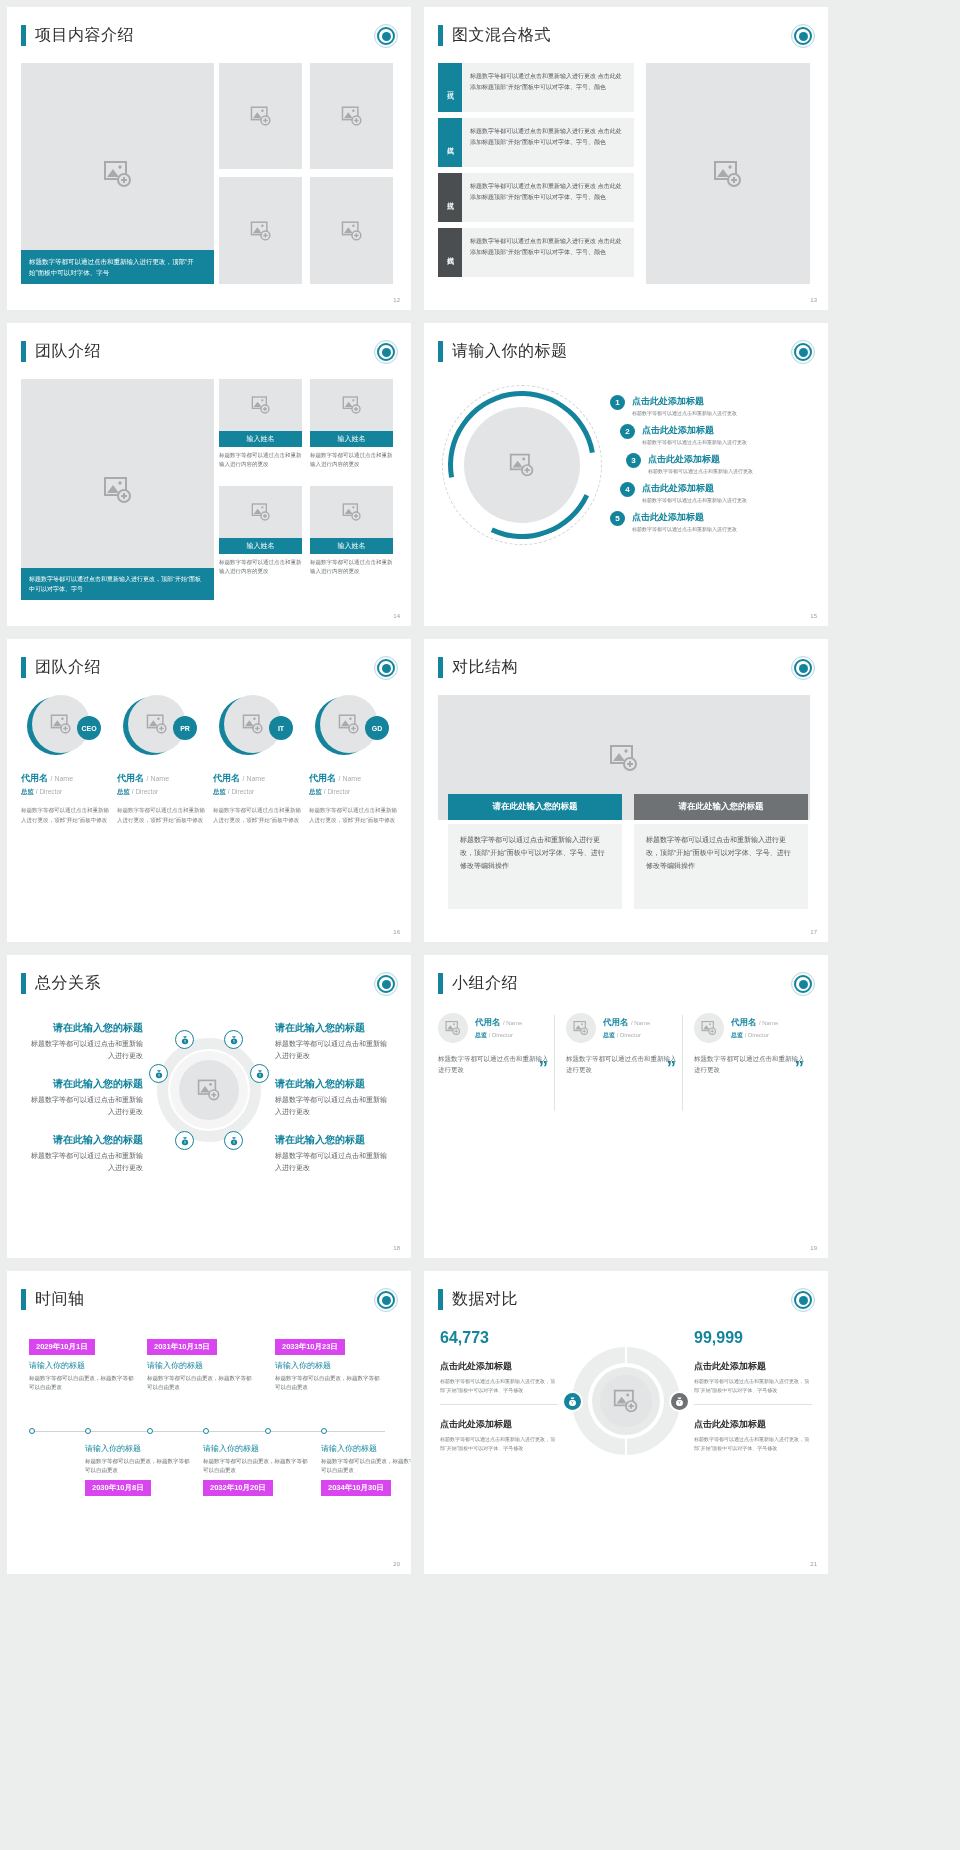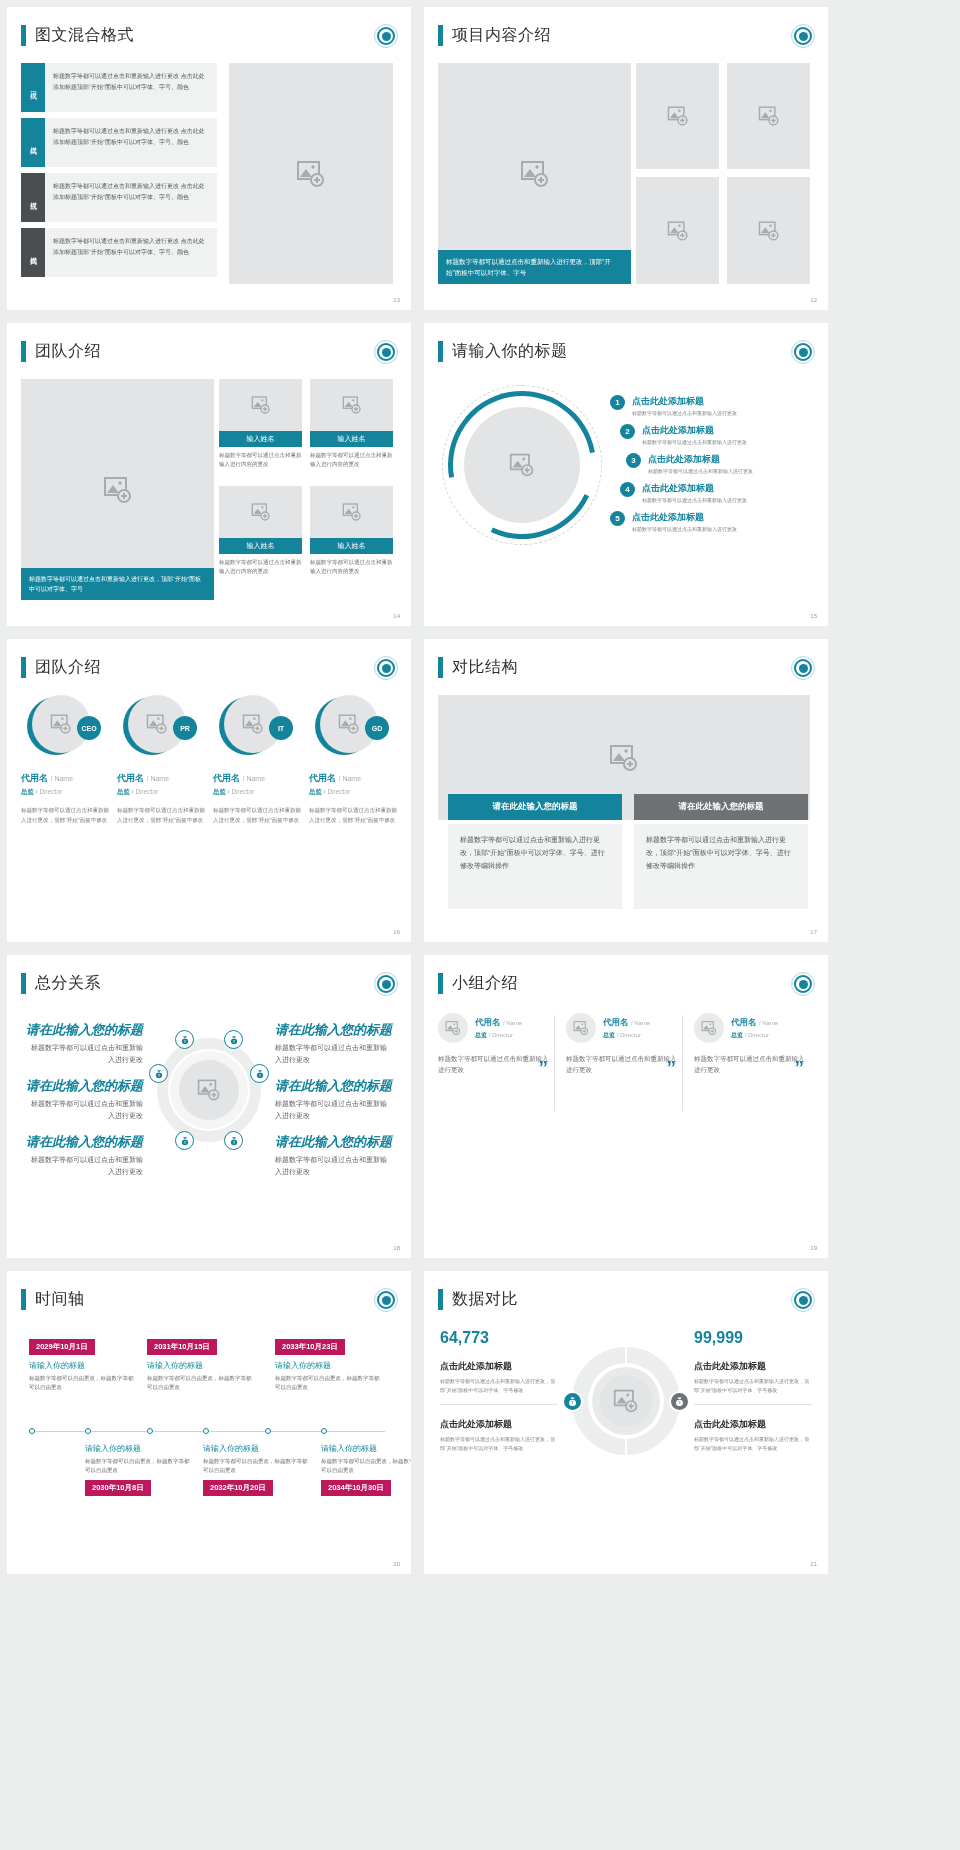--- a/index.html
+++ b/index.html
@@ -112,21 +112,21 @@
   .s17 .col { width:174px; background:#f1f2f2; font-size:7px; line-height:13px; color:#55595c; padding:9px 12px; height:85px; }
 
   
   .s18 .mid { position:absolute; left:150px; top:83px; width:104px; height:104px; }
   .s18 .outring { position:absolute; inset:0; border-radius:50%; background:#eceded; }
   .s18 .midring { position:absolute; inset:11px; border-radius:50%; background:#f5f5f5; border:2px solid #fff; }
   .s18 .core { position:absolute; inset:22px; border-radius:50%; background:#e3e4e5; }
   .s18 .pin { position:absolute; width:19px; height:19px; border-radius:50%; background:#fff; border:1px solid #13849c;
      display:flex;align-items:center;justify-content:center;}
   .s18 .blk { position:absolute; width:118px; }
-  .s18 .blk .h { font-size:13px; font-weight:bold; color:#13849c;font-style:italic; }
+  .s18 .blk .h { font-size:10px; font-weight:bold; color:#13849c; }
   .s18 .blk .p { font-size:7px; line-height:12px; color:#606467; margin-top:3px; }
   .s18 .L { text-align:right; } .s18 .R { text-align:left; }
   .s18 .b1 { left:18px; top:66px; } .s18 .b2 { left:18px; top:122px; }
   .s18 .b3 { left:18px; top:178px; }
   .s18 .b4 { left:268px; top:66px; } .s18 .b5 { left:268px; top:122px; }
   .s18 .b6 { left:268px; top:178px; }
 
   
   .s19 .grp { position:absolute; top:58px; width:116px; }
   .s19 .hrow { display:flex; align-items:center; }
@@ -139,21 +139,21 @@
   .s19 .gtxt { font-size:6.5px; line-height:11px; color:#6b7073; margin-top:10px; }
   .s19 .quote { position:absolute; right:6px; bottom:-2px; color:#13849c; font-size:19px; font-weight:bold; line-height:1; }
   .s19 .g1{left:14px}.s19 .g2{left:142px}.s19 .g3{left:270px}
   .s19 .divv { position:absolute; top:60px; width:1px; height:96px; background:#e2e3e4; }
   .s19 .foot { position:absolute; left:14px; top:188px; width:372px; font-size:7.5px; line-height:15px; color:#55595c; }
 
   
   .s20 .axis { position:absolute; left:22px; top:160px; width:356px; height:1px; background:#cfd3d5; }
   .s20 .node { position:absolute; top:157px; width:6px; height:6px; border-radius:50%; border:1px solid #13849c; background:#fff; }
   .s20 .tcard { position:absolute; width:105px; }
-  .s20 .tdate { background:#be185d; color:#fff; font-size:7.5px; font-weight:bold; padding:3px 7px; display:inline-block; }
+  .s20 .tdate { background:#d946ef; color:#fff; font-size:7.5px; font-weight:bold; padding:3px 7px; display:inline-block; }
   .s20 .th { font-size:8px; font-weight:normal; color:#13849c; margin-top:5px; }
   .s20 .tp { font-size:5.5px; line-height:9px; color:#6b7073; margin-top:3px; }
   .s20 .up1{left:22px; top:64px;} .s20 .up2{left:140px; top:64px;} .s20 .up3{left:268px; top:64px;}
   .s20 .dn1{left:78px; top:172px;} .s20 .dn2{left:196px; top:172px;} .s20 .dn3{left:314px; top:172px;}
 
   
   .s21 .num { font-size:16px; font-weight:bold; color:#13849c; }
   .s21 .side { position:absolute; top:58px; width:118px; }
   .s21 .sL { left:16px; } .s21 .sR { left:270px; }
   .s21 .hh { font-size:9px; font-weight:bold; color:#2d2f31; margin-top:13px; }
@@ -169,20 +169,90 @@
      display:flex;align-items:center;justify-content:center;}
   .s21 .knob { position:absolute; top:44px; width:21px; height:21px; border-radius:50%;
      border:2px solid #fff; display:flex;align-items:center;justify-content:center; }
   .s21 .kL { left:-10px; background:#13849c; } .s21 .kR { right:-10px; background:#6e7275; }
 </style>
 </head>
 <body>
 
 <div class="deck">
 
+  <div class="slide s12">
+    <div class="shead">
+      <div class="sbar"></div>
+      <div class="stitle">项目内容介绍</div>
+    </div>
+    <div class="logo">
+        <div class="ring">
+          <div class="dot"></div>
+        </div>
+      </div>
+
+    <div class="ph big">
+      <div class="phicon">
+        <svg class="imgico" width="30" height="30" viewBox="0 0 30 30">
+            <rect x="2" y="3" width="21" height="17" fill="none" stroke="#a7abae" stroke-width="2"></rect>
+            <circle cx="17" cy="8" r="1.7" fill="#a7abae"></circle>
+            <path d="M4 18 L10 10 L16 18 Z" fill="#a7abae"></path>
+            <circle cx="21" cy="21" r="6" fill="#e3e4e5" stroke="#a7abae" stroke-width="2"></circle>
+            <path d="M21 18v6M18 21h6" stroke="#a7abae" stroke-width="2"></path>
+          </svg>
+      </div>
+      <div class="cap">标题数字等都可以通过点击和重新输入进行更改，顶部“开始”面板中可以对字体、字号</div>
+    </div>
+    <div class="ph c1">
+        <div class="phicon">
+          <svg class="imgico" width="22" height="22" viewBox="0 0 30 30">
+            <rect x="2" y="3" width="21" height="17" fill="none" stroke="#a7abae" stroke-width="2"></rect>
+            <circle cx="17" cy="8" r="1.7" fill="#a7abae"></circle>
+            <path d="M4 18 L10 10 L16 18 Z" fill="#a7abae"></path>
+            <circle cx="21" cy="21" r="6" fill="#e3e4e5" stroke="#a7abae" stroke-width="2"></circle>
+            <path d="M21 18v6M18 21h6" stroke="#a7abae" stroke-width="2"></path>
+          </svg>
+        </div>
+      </div>
+    <div class="ph c2">
+        <div class="phicon">
+          <svg class="imgico" width="22" height="22" viewBox="0 0 30 30">
+            <rect x="2" y="3" width="21" height="17" fill="none" stroke="#a7abae" stroke-width="2"></rect>
+            <circle cx="17" cy="8" r="1.7" fill="#a7abae"></circle>
+            <path d="M4 18 L10 10 L16 18 Z" fill="#a7abae"></path>
+            <circle cx="21" cy="21" r="6" fill="#e3e4e5" stroke="#a7abae" stroke-width="2"></circle>
+            <path d="M21 18v6M18 21h6" stroke="#a7abae" stroke-width="2"></path>
+          </svg>
+        </div>
+      </div>
+    <div class="ph c3">
+        <div class="phicon">
+          <svg class="imgico" width="22" height="22" viewBox="0 0 30 30">
+            <rect x="2" y="3" width="21" height="17" fill="none" stroke="#a7abae" stroke-width="2"></rect>
+            <circle cx="17" cy="8" r="1.7" fill="#a7abae"></circle>
+            <path d="M4 18 L10 10 L16 18 Z" fill="#a7abae"></path>
+            <circle cx="21" cy="21" r="6" fill="#e3e4e5" stroke="#a7abae" stroke-width="2"></circle>
+            <path d="M21 18v6M18 21h6" stroke="#a7abae" stroke-width="2"></path>
+          </svg>
+        </div>
+      </div>
+    <div class="ph c4">
+        <div class="phicon">
+          <svg class="imgico" width="22" height="22" viewBox="0 0 30 30">
+            <rect x="2" y="3" width="21" height="17" fill="none" stroke="#a7abae" stroke-width="2"></rect>
+            <circle cx="17" cy="8" r="1.7" fill="#a7abae"></circle>
+            <path d="M4 18 L10 10 L16 18 Z" fill="#a7abae"></path>
+            <circle cx="21" cy="21" r="6" fill="#e3e4e5" stroke="#a7abae" stroke-width="2"></circle>
+            <path d="M21 18v6M18 21h6" stroke="#a7abae" stroke-width="2"></path>
+          </svg>
+        </div>
+      </div>
+    <div class="pagenum">12</div>
+  </div>
+
   <div class="slide s13">
     <div class="shead">
       <div class="sbar"></div>
       <div class="stitle">图文混合格式</div>
     </div>
     <div class="logo">
         <div class="ring">
           <div class="dot"></div>
         </div>
       </div>
@@ -219,90 +289,20 @@
           <svg class="imgico" width="30" height="30" viewBox="0 0 30 30">
             <rect x="2" y="3" width="21" height="17" fill="none" stroke="#a7abae" stroke-width="2"></rect>
             <circle cx="17" cy="8" r="1.7" fill="#a7abae"></circle>
             <path d="M4 18 L10 10 L16 18 Z" fill="#a7abae"></path>
             <circle cx="21" cy="21" r="6" fill="#e3e4e5" stroke="#a7abae" stroke-width="2"></circle>
             <path d="M21 18v6M18 21h6" stroke="#a7abae" stroke-width="2"></path>
           </svg>
         </div>
     </div>
     <div class="pagenum">13</div>
-  </div>
-
-  <div class="slide s12">
-    <div class="shead">
-      <div class="sbar"></div>
-      <div class="stitle">项目内容介绍</div>
-    </div>
-    <div class="logo">
-        <div class="ring">
-          <div class="dot"></div>
-        </div>
-      </div>
-
-    <div class="ph big">
-      <div class="phicon">
-        <svg class="imgico" width="30" height="30" viewBox="0 0 30 30">
-            <rect x="2" y="3" width="21" height="17" fill="none" stroke="#a7abae" stroke-width="2"></rect>
-            <circle cx="17" cy="8" r="1.7" fill="#a7abae"></circle>
-            <path d="M4 18 L10 10 L16 18 Z" fill="#a7abae"></path>
-            <circle cx="21" cy="21" r="6" fill="#e3e4e5" stroke="#a7abae" stroke-width="2"></circle>
-            <path d="M21 18v6M18 21h6" stroke="#a7abae" stroke-width="2"></path>
-          </svg>
-      </div>
-      <div class="cap">标题数字等都可以通过点击和重新输入进行更改，顶部“开始”面板中可以对字体、字号</div>
-    </div>
-    <div class="ph c1">
-        <div class="phicon">
-          <svg class="imgico" width="22" height="22" viewBox="0 0 30 30">
-            <rect x="2" y="3" width="21" height="17" fill="none" stroke="#a7abae" stroke-width="2"></rect>
-            <circle cx="17" cy="8" r="1.7" fill="#a7abae"></circle>
-            <path d="M4 18 L10 10 L16 18 Z" fill="#a7abae"></path>
-            <circle cx="21" cy="21" r="6" fill="#e3e4e5" stroke="#a7abae" stroke-width="2"></circle>
-            <path d="M21 18v6M18 21h6" stroke="#a7abae" stroke-width="2"></path>
-          </svg>
-        </div>
-      </div>
-    <div class="ph c2">
-        <div class="phicon">
-          <svg class="imgico" width="22" height="22" viewBox="0 0 30 30">
-            <rect x="2" y="3" width="21" height="17" fill="none" stroke="#a7abae" stroke-width="2"></rect>
-            <circle cx="17" cy="8" r="1.7" fill="#a7abae"></circle>
-            <path d="M4 18 L10 10 L16 18 Z" fill="#a7abae"></path>
-            <circle cx="21" cy="21" r="6" fill="#e3e4e5" stroke="#a7abae" stroke-width="2"></circle>
-            <path d="M21 18v6M18 21h6" stroke="#a7abae" stroke-width="2"></path>
-          </svg>
-        </div>
-      </div>
-    <div class="ph c3">
-        <div class="phicon">
-          <svg class="imgico" width="22" height="22" viewBox="0 0 30 30">
-            <rect x="2" y="3" width="21" height="17" fill="none" stroke="#a7abae" stroke-width="2"></rect>
-            <circle cx="17" cy="8" r="1.7" fill="#a7abae"></circle>
-            <path d="M4 18 L10 10 L16 18 Z" fill="#a7abae"></path>
-            <circle cx="21" cy="21" r="6" fill="#e3e4e5" stroke="#a7abae" stroke-width="2"></circle>
-            <path d="M21 18v6M18 21h6" stroke="#a7abae" stroke-width="2"></path>
-          </svg>
-        </div>
-      </div>
-    <div class="ph c4">
-        <div class="phicon">
-          <svg class="imgico" width="22" height="22" viewBox="0 0 30 30">
-            <rect x="2" y="3" width="21" height="17" fill="none" stroke="#a7abae" stroke-width="2"></rect>
-            <circle cx="17" cy="8" r="1.7" fill="#a7abae"></circle>
-            <path d="M4 18 L10 10 L16 18 Z" fill="#a7abae"></path>
-            <circle cx="21" cy="21" r="6" fill="#e3e4e5" stroke="#a7abae" stroke-width="2"></circle>
-            <path d="M21 18v6M18 21h6" stroke="#a7abae" stroke-width="2"></path>
-          </svg>
-        </div>
-      </div>
-    <div class="pagenum">12</div>
   </div>
 
   <div class="slide s14">
     <div class="shead">
       <div class="sbar"></div>
       <div class="stitle">团队介绍</div>
     </div>
     <div class="logo">
         <div class="ring">
           <div class="dot"></div>

